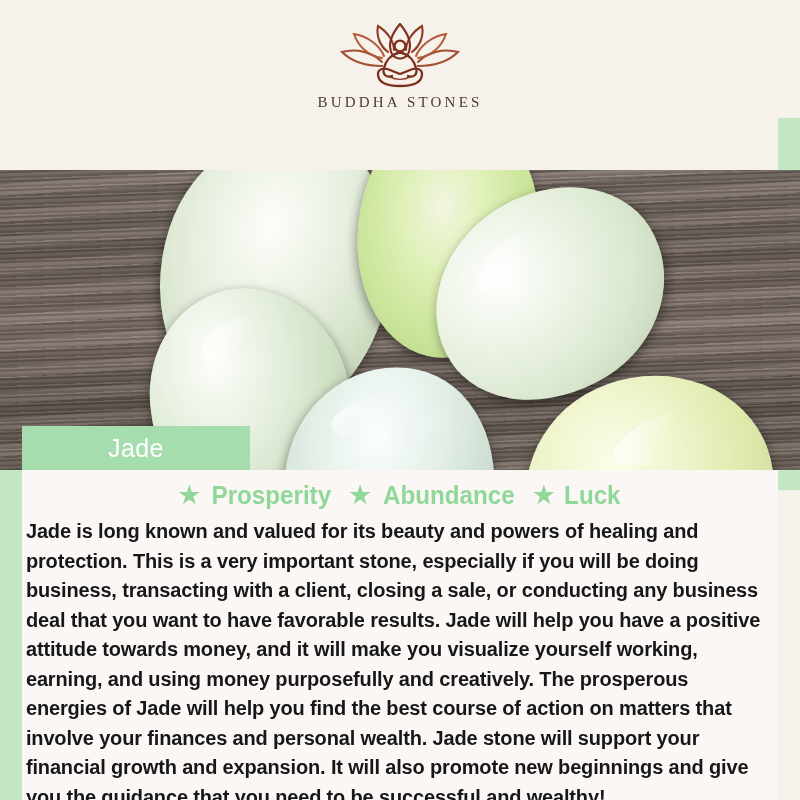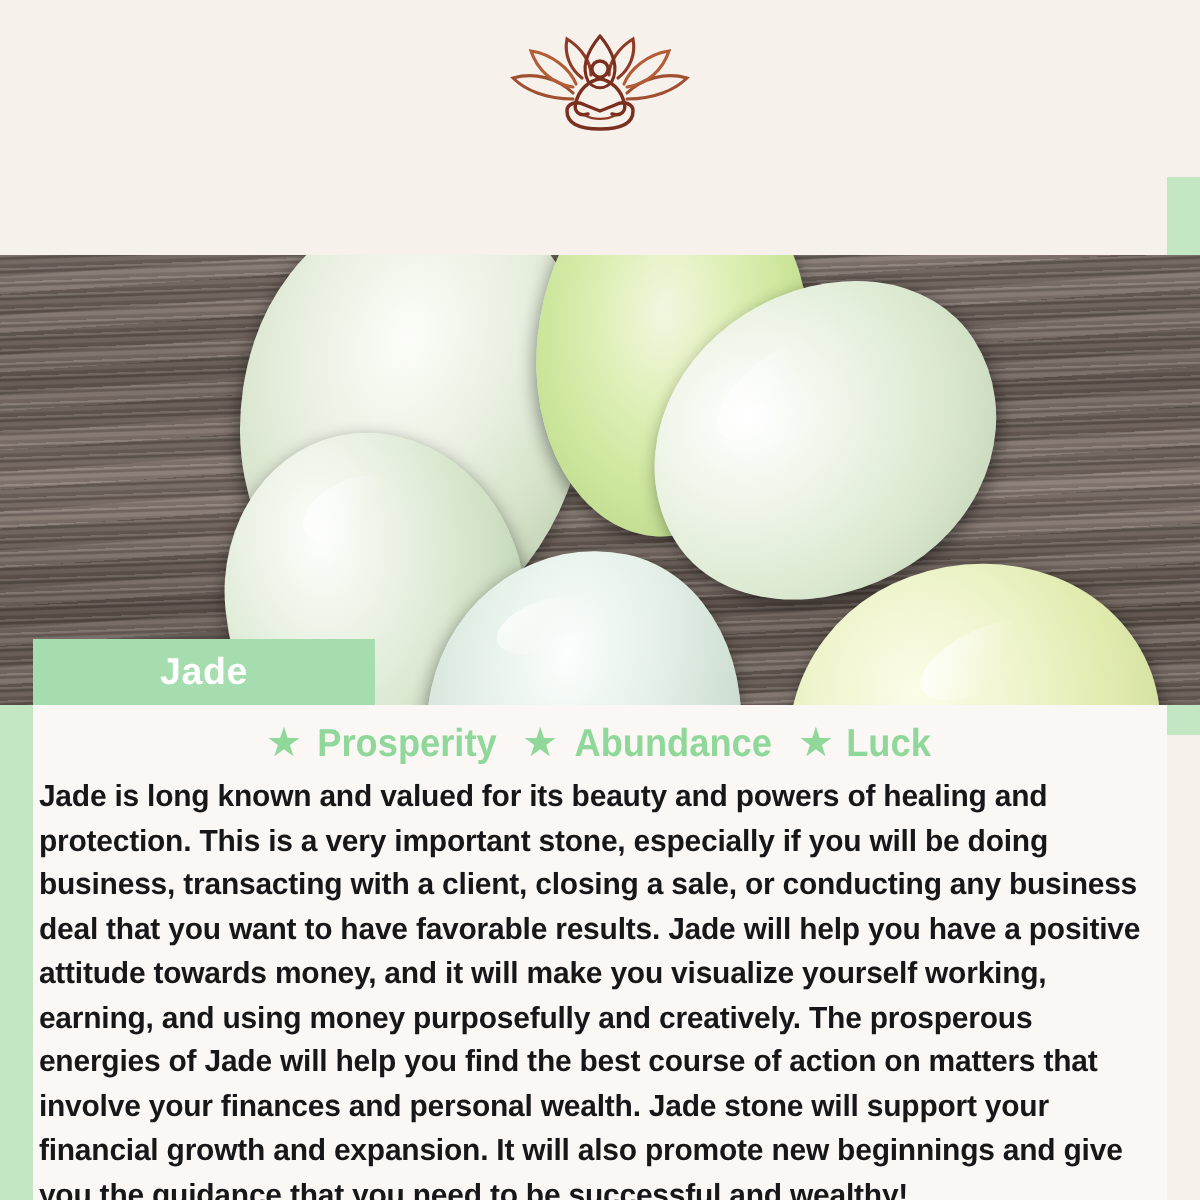--- a/index.html
+++ b/index.html
@@ -182,21 +182,21 @@
     width: 228px;
     height: 44px;
     background: #a6ddae;
     display: flex;
     align-items: center;
     justify-content: center;
   }
   .jade-label-text {
     color: #ffffff;
     font-size: 25px;
-    font-weight: bold;
+    font-weight: normal;
     letter-spacing: 0.4px;
   }
 
   
   .content {
     position: absolute;
     top: 470px;
     left: 22px;
     width: 756px;
     background: #fbf7f4;
@@ -272,20 +272,21 @@
 
           <circle cx="80" cy="24" r="5.4" stroke="#7a2f1f" stroke-width="2.3"></circle>
 
           <path d="M80 30.5 C72 32 66 38 64 46 C62 52 66 56 72 54" stroke="#7a2f1f" stroke-width="2.3"></path>
           <path d="M80 30.5 C88 32 94 38 96 46 C98 52 94 56 88 54" stroke="#7a2f1f" stroke-width="2.3"></path>
 
           <path d="M58 52 C58 60 66 64 80 64 C94 64 102 60 102 52 C102 47 96 45 90 48 C85 50 80 52 80 52 C80 52 75 50 70 48 C64 45 58 47 58 52 Z" stroke="#7a2f1f" stroke-width="2.3"></path>
           <path d="M70 55 C76 58 84 58 90 55" stroke="#8e3a24" stroke-width="1.6"></path>
         </g>
       </svg>
+      <span class="brand-name">BUDDHA STONES</span>
     </div>
   </div>
 
 
   <div class="photo">
     <div class="wood"></div>
     <div class="stone s8"></div>
     <div class="stone s2"></div>
     <div class="stone s3"></div>
     <div class="stone s1"></div>

